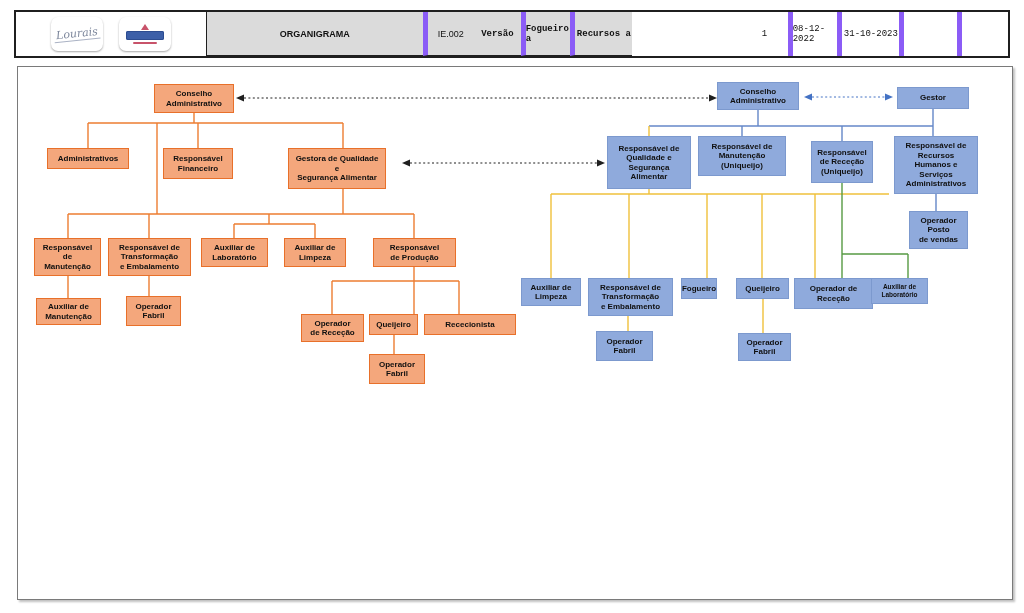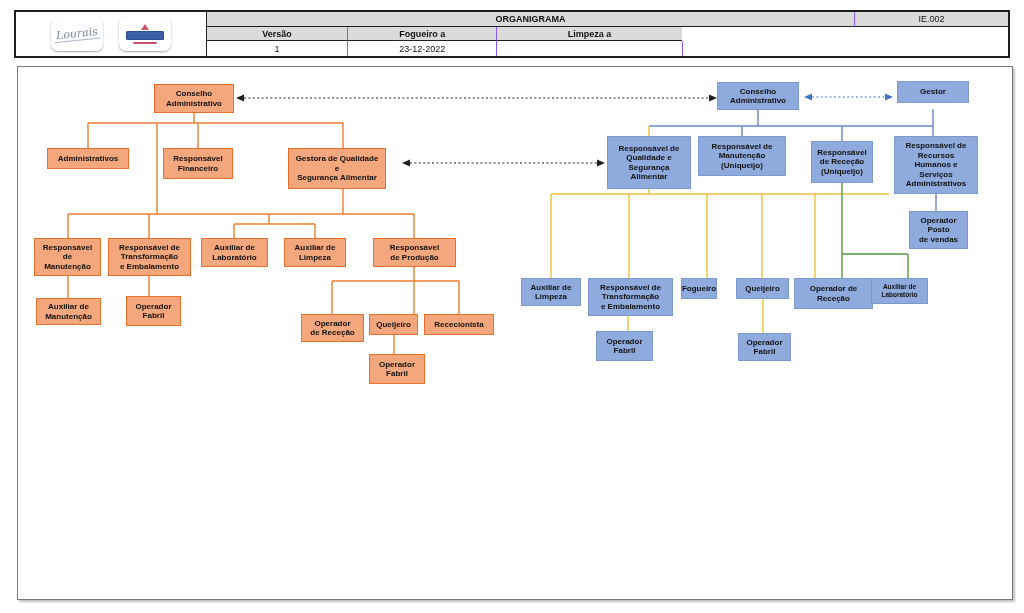--- a/index.html
+++ b/index.html
@@ -16,25 +16,25 @@
              align-items:center;justify-content:center;}
   .lourais-text{font-family:"DejaVu Serif",serif;font-style:italic;font-size:11px;
                 color:#7d879c;transform:rotate(-6deg);border-bottom:1px solid #aab2c4;
                 line-height:1;padding:0 2px 1px 2px;}
   .emblem-roof{width:0;height:0;border-left:4px solid transparent;border-right:4px solid transparent;
                border-bottom:6px solid #c8536a;margin-bottom:1px;}
   .emblem-banner{width:38px;height:9px;background:#3c5fa8;border-radius:2px;
                  box-shadow:inset 0 0 0 1px #2c4c90;margin-bottom:2px;}
   .emblem-line{width:24px;height:2px;background:#c8536a;border-radius:1px;}
 
-  .htable{flex:1;display:flex;flex-direction:column;}
+  .htable{flex:1;display:flex;flex-direction:row;}
   .hrow{display:grid;flex:1;}
   .hrow.r1{grid-template-columns:651fr 155fr;}
-  .hrow.r2,.hrow.r3{grid-template-columns:141fr 150fr 187fr 173fr 155fr;}
-  .hcell{border-left:1px solid #8b5cf6;display:flex;align-items:center;justify-content:center;
+  .hrow.r2,.hrow.r3{grid-template-columns:141fr 150fr 187fr 173fr 155fr;font-family:Liberation Mono, monospace;}
+  .hcell{border-left:5px solid #8b5cf6;display:flex;align-items:center;justify-content:center;
          font-size:9px;font-weight:bold;color:#111;box-sizing:border-box;}
   .hcell:first-child{border-left:none;}
   .r1 .hcell,.r2 .hcell{background:#dbdbdb;border-bottom:1px solid #1f1f1f;}
   .r3 .hcell{background:#fff;font-weight:normal;}
 
   
   .panel{position:absolute;left:17px;top:66px;width:994px;height:532px;background:#fff;
          border:1px solid #7a7a7a;box-shadow:2px 2px 2px rgba(0,0,0,0.25);box-sizing:content-box;}
   .panel svg{position:absolute;left:0;top:0;z-index:0;}
 
@@ -62,25 +62,26 @@
       </div>
     </div>
     <div class="htable">
       <div class="hrow r1">
         <div class="hcell">ORGANIGRAMA</div>
         <div class="hcell" style="font-weight:normal;">IE.002</div>
       </div>
       <div class="hrow r2">
         <div class="hcell">Versão</div>
         <div class="hcell">Fogueiro a</div>
-        <div class="hcell">Limpeza a</div>
+        <div class="hcell">Recursos a</div>
       </div>
       <div class="hrow r3">
         <div class="hcell">1</div>
-        <div class="hcell">23-12-2022</div>
+        <div class="hcell">08-12-2022</div>
+        <div class="hcell">31-10-2023</div>
         <div class="hcell"></div>
         <div class="hcell"></div>
       </div>
     </div>
   </div>
 
   <div class="panel">
 
     <svg width="994" height="532" viewBox="0 0 994 532">
 
@@ -171,27 +172,27 @@
 Limpeza</div>
     <div class="node orange" style="left:355px;top:171px;width:83px;height:29px">Responsável
 de Produção</div>
     <div class="node orange" style="left:18px;top:231px;width:65px;height:27px">Auxiliar de
 Manutenção</div>
     <div class="node orange" style="left:108px;top:229px;width:55px;height:30px">Operador
 Fabril</div>
     <div class="node orange" style="left:283px;top:247px;width:63px;height:28px">Operador
 de Receção</div>
     <div class="node orange" style="left:351px;top:247px;width:49px;height:21px">Queijeiro</div>
-    <div class="node orange" style="left:406px;top:247px;width:70px;height:21px">Rececionista</div>
+    <div class="node orange" style="left:406px;top:247px;width:92px;height:21px">Rececionista</div>
     <div class="node orange" style="left:351px;top:287px;width:56px;height:30px">Operador
 Fabril</div>
 
     <div class="node blue" style="left:699px;top:15px;width:82px;height:28px">Conselho
 Administrativo</div>
-    <div class="node blue" style="left:879px;top:14px;width:72px;height:22px">Gestor</div>
+    <div class="node blue" style="left:879px;top:20px;width:72px;height:22px">Gestor</div>
     <div class="node blue" style="left:589px;top:69px;width:84px;height:53px">Responsável de
 Qualidade e
 Segurança
 Alimentar</div>
     <div class="node blue" style="left:680px;top:69px;width:88px;height:40px">Responsável de
 Manutenção
 (Uniqueijo)</div>
     <div class="node blue" style="left:793px;top:74px;width:62px;height:42px">Responsável
 de Receção
 (Uniqueijo)</div>

